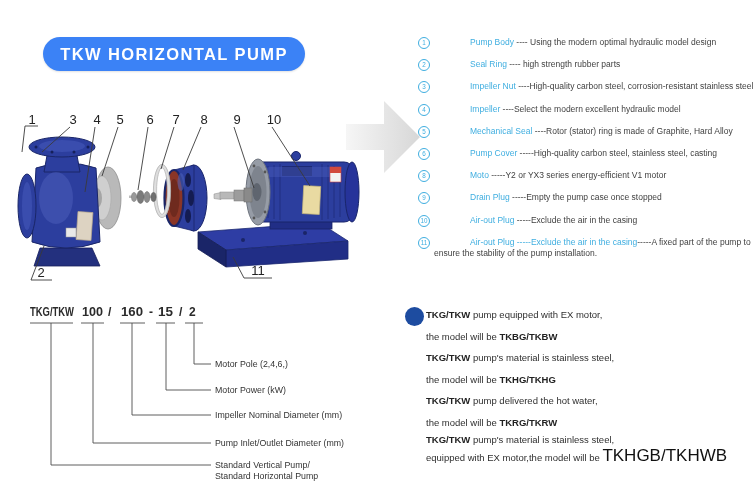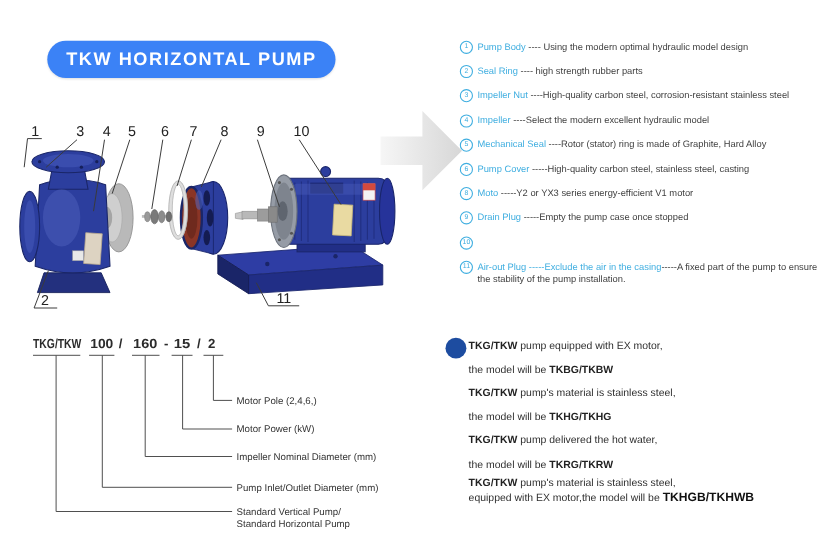--- a/index.html
+++ b/index.html
@@ -21,35 +21,35 @@
   .diagram-svg{position:absolute;left:0;top:95px;}
   .callout{font-size:13px;fill:#222222;}
   .leader{stroke:#3a3a3a;stroke-width:0.9;fill:none;}
   
   .parts{position:absolute;left:418px;top:37px;width:336px;}
   .pitem{display:flex;align-items:flex-start;margin-bottom:10.2px;
          font-size:8.5px;line-height:11px;color:#3f3f3f;}
   .cnum{flex:0 0 auto;width:10px;height:10px;margin-right:4px;margin-top:0px;
         border:1px solid #3FAEE0;border-radius:50%;color:#3FAEE0;
         font-size:6.3px;line-height:10px;text-align:center;font-weight:400;}
-  .plabel{color:#3FAEE0;}
+  .plabel{color:#3FAEE0;margin-left:36px;}
   .pdesc{color:#3f3f3f;}
   .pdesc-blue{color:#3FAEE0;}
   
   .model-svg{position:absolute;left:0;top:295px;}
   .mcode{font-size:12px;font-weight:bold;fill:#2b2b2b;}
   .mline{stroke:#4d4d4d;stroke-width:0.9;fill:none;}
   .mlabel{font-size:8.8px;fill:#333333;}
   
   .variants{position:absolute;left:403px;top:303px;width:352px;height:160px;}
   .bullet{position:absolute;left:2px;top:4px;width:19px;height:19px;
           border-radius:50%;background:#1D4CA0;}
   .vline{position:absolute;left:23px;font-size:9.5px;color:#2f2f2f;white-space:nowrap;}
   .vcode{font-weight:bold;color:#222222;}
-  .vcode-lg{font-weight:bold;font-size:11px;color:#111111;margin-top:36px;}
+  .vcode-lg{font-weight:normal;font-size:17px;color:#111111;margin-top:36px;}
 </style>
 </head>
 <body>
 
 <div class="banner">
   <span>TKW HORIZONTAL PUMP</span>
 </div>
 
 <svg class="diagram-svg" width="430" height="200" viewBox="0 95 430 200">
   <defs>
@@ -213,20 +213,21 @@
   <div class="pitem">
     <span class="cnum">8</span>
     <div><span class="plabel">Moto</span><span class="pdesc"> -----Y2 or YX3 series energy-efficient V1 motor</span></div>
   </div>
   <div class="pitem">
     <span class="cnum">9</span>
     <div><span class="plabel">Drain Plug</span><span class="pdesc"> -----Empty the pump case once stopped</span></div>
   </div>
   <div class="pitem">
     <span class="cnum">10</span>
+    <div><span class="plabel">Air-out Plug</span><span class="pdesc"> -----Exclude the air in the casing</span></div>
   </div>
   <div class="pitem">
     <span class="cnum">11</span>
     <div>
       <span class="plabel">Air-out Plug</span><span class="pdesc-blue"> -----Exclude the air in the casing</span><span class="pdesc">-----A fixed part of the pump to ensure the stability of the pump installation.</span>
     </div>
   </div>
 </div>
 
 <svg class="model-svg" width="360" height="200" viewBox="0 295 360 200">

